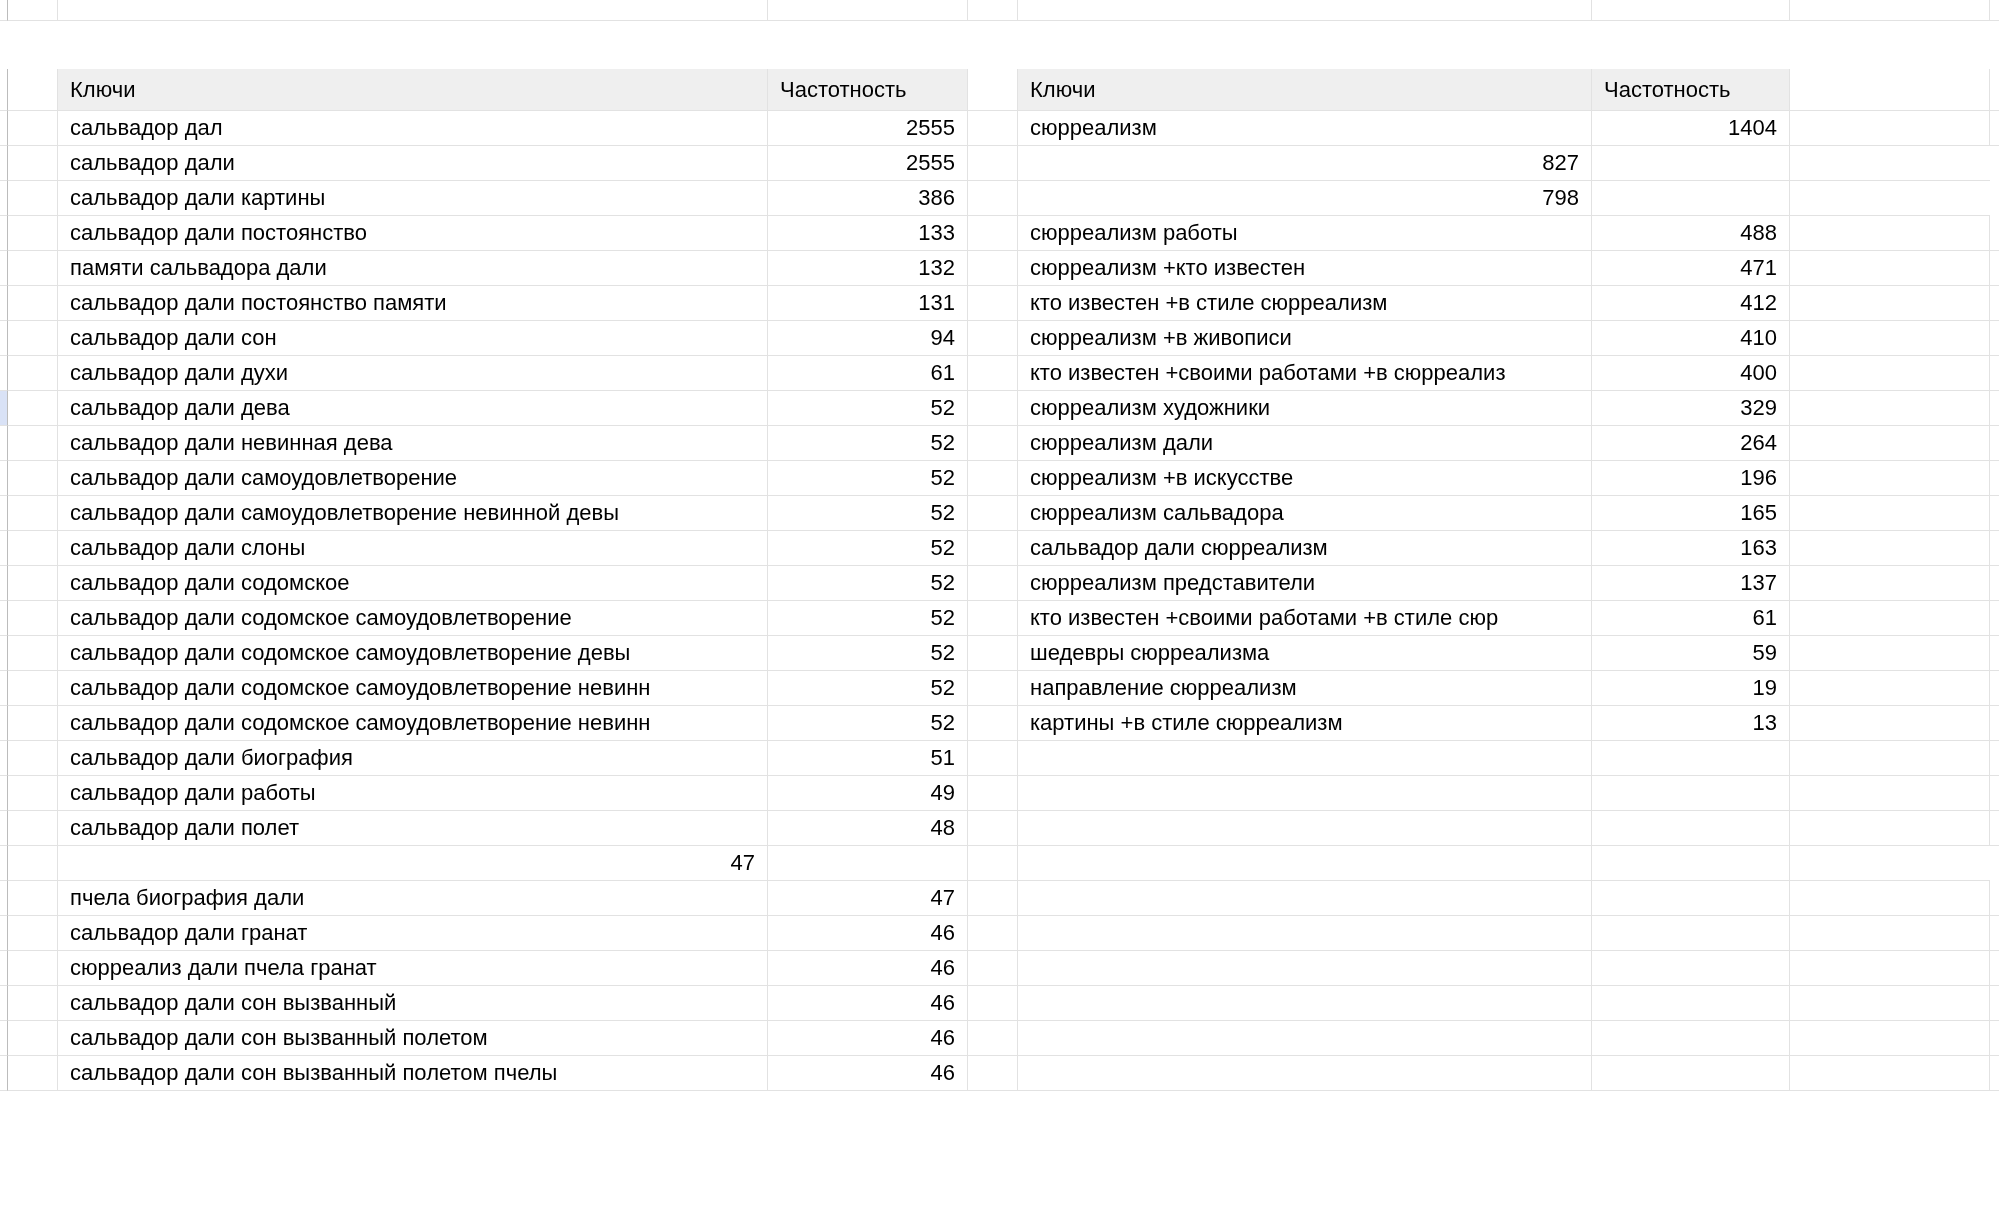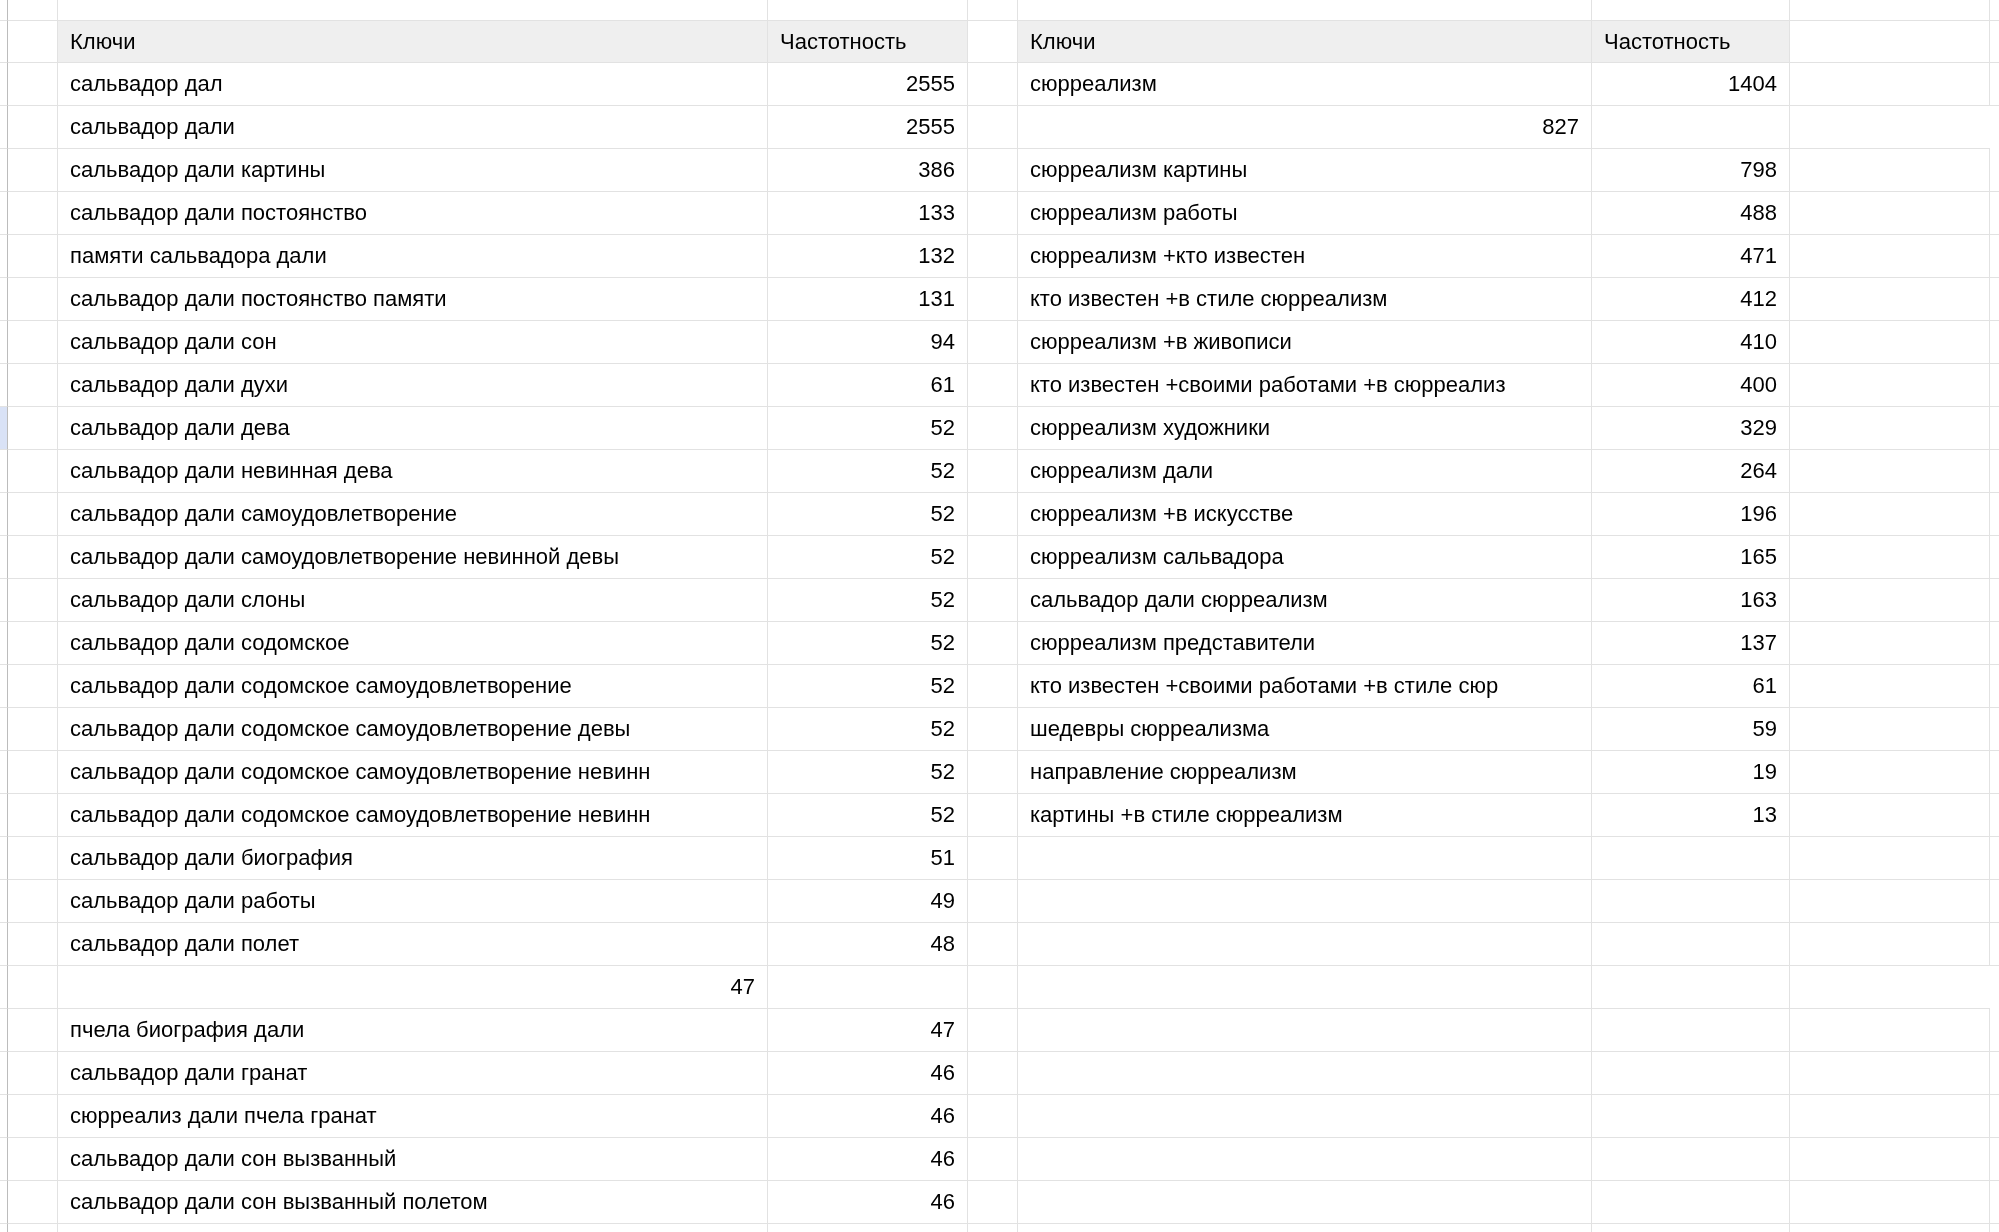--- a/index.html
+++ b/index.html
@@ -11,24 +11,24 @@
     overflow: hidden;
     background: #ffffff;
     font-family: "Liberation Sans", "DejaVu Sans", sans-serif;
     font-size: 22px;
     color: #000000;
     cursor: default;
   }
   .row {
     display: grid;
     grid-template-columns: 8px 50px 710px 200px 50px 574px 198px 200px 9px;
-    height: 43px;
+    height: 35px;
   }
   .row.top  { height: 21px; }
-  .row.head { height: 42px; }
+  .row.head { height: 42px; margin-top: 48px; }
   .cell {
     border-right: 1px solid #e2e2e2;
     border-bottom: 1px solid #e2e2e2;
     display: flex;
     align-items: center;
     white-space: nowrap;
     overflow: hidden;
     background: #ffffff;
   }
   .c0 { border-right-color: #bcbcbc; }
@@ -87,21 +87,20 @@
         <div class="cell c6 num">827</div>
         <div class="cell c7"></div>
         <div class="cell c8"></div>
       </div>
       <div class="row">
         <div class="cell c0"></div>
         <div class="cell c1"></div>
         <div class="cell c2 key">сальвадор дали картины</div>
         <div class="cell c3 num">386</div>
         <div class="cell c4"></div>
-        <div class="cell c5 key">сюрреализм картины</div>
         <div class="cell c6 num">798</div>
         <div class="cell c7"></div>
         <div class="cell c8"></div>
       </div>
       <div class="row">
         <div class="cell c0"></div>
         <div class="cell c1"></div>
         <div class="cell c2 key">сальвадор дали постоянство</div>
         <div class="cell c3 num">133</div>
         <div class="cell c4"></div>

